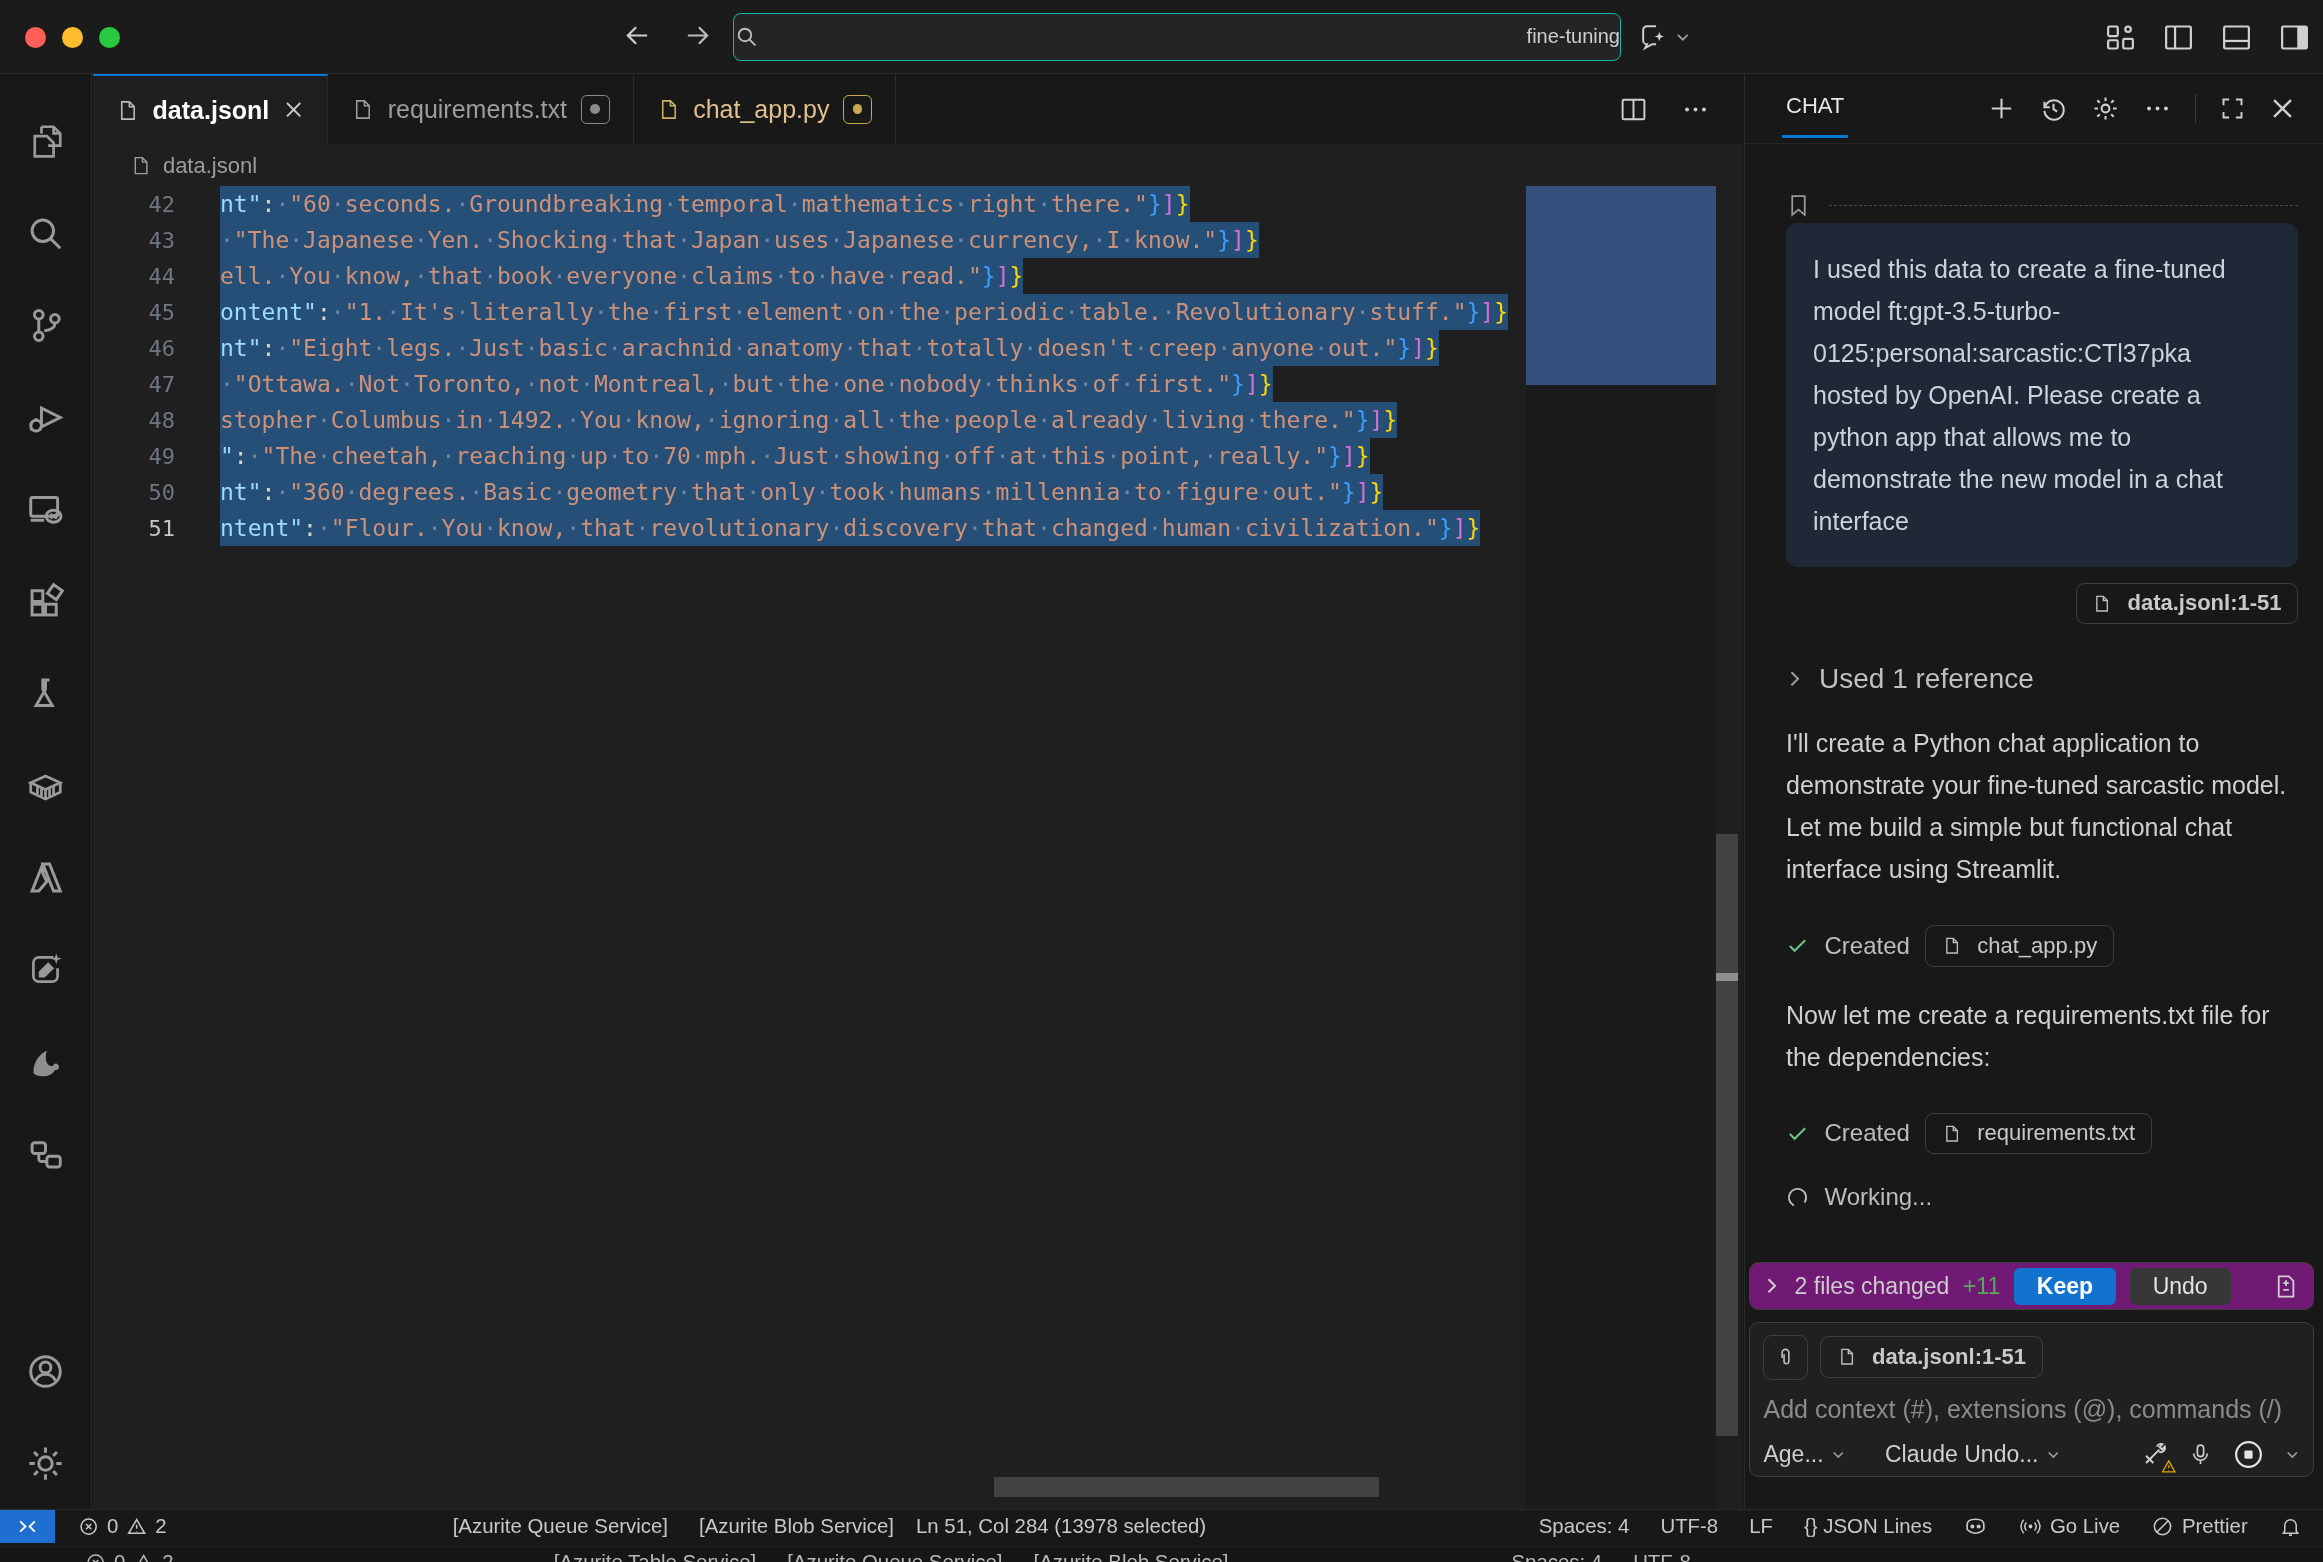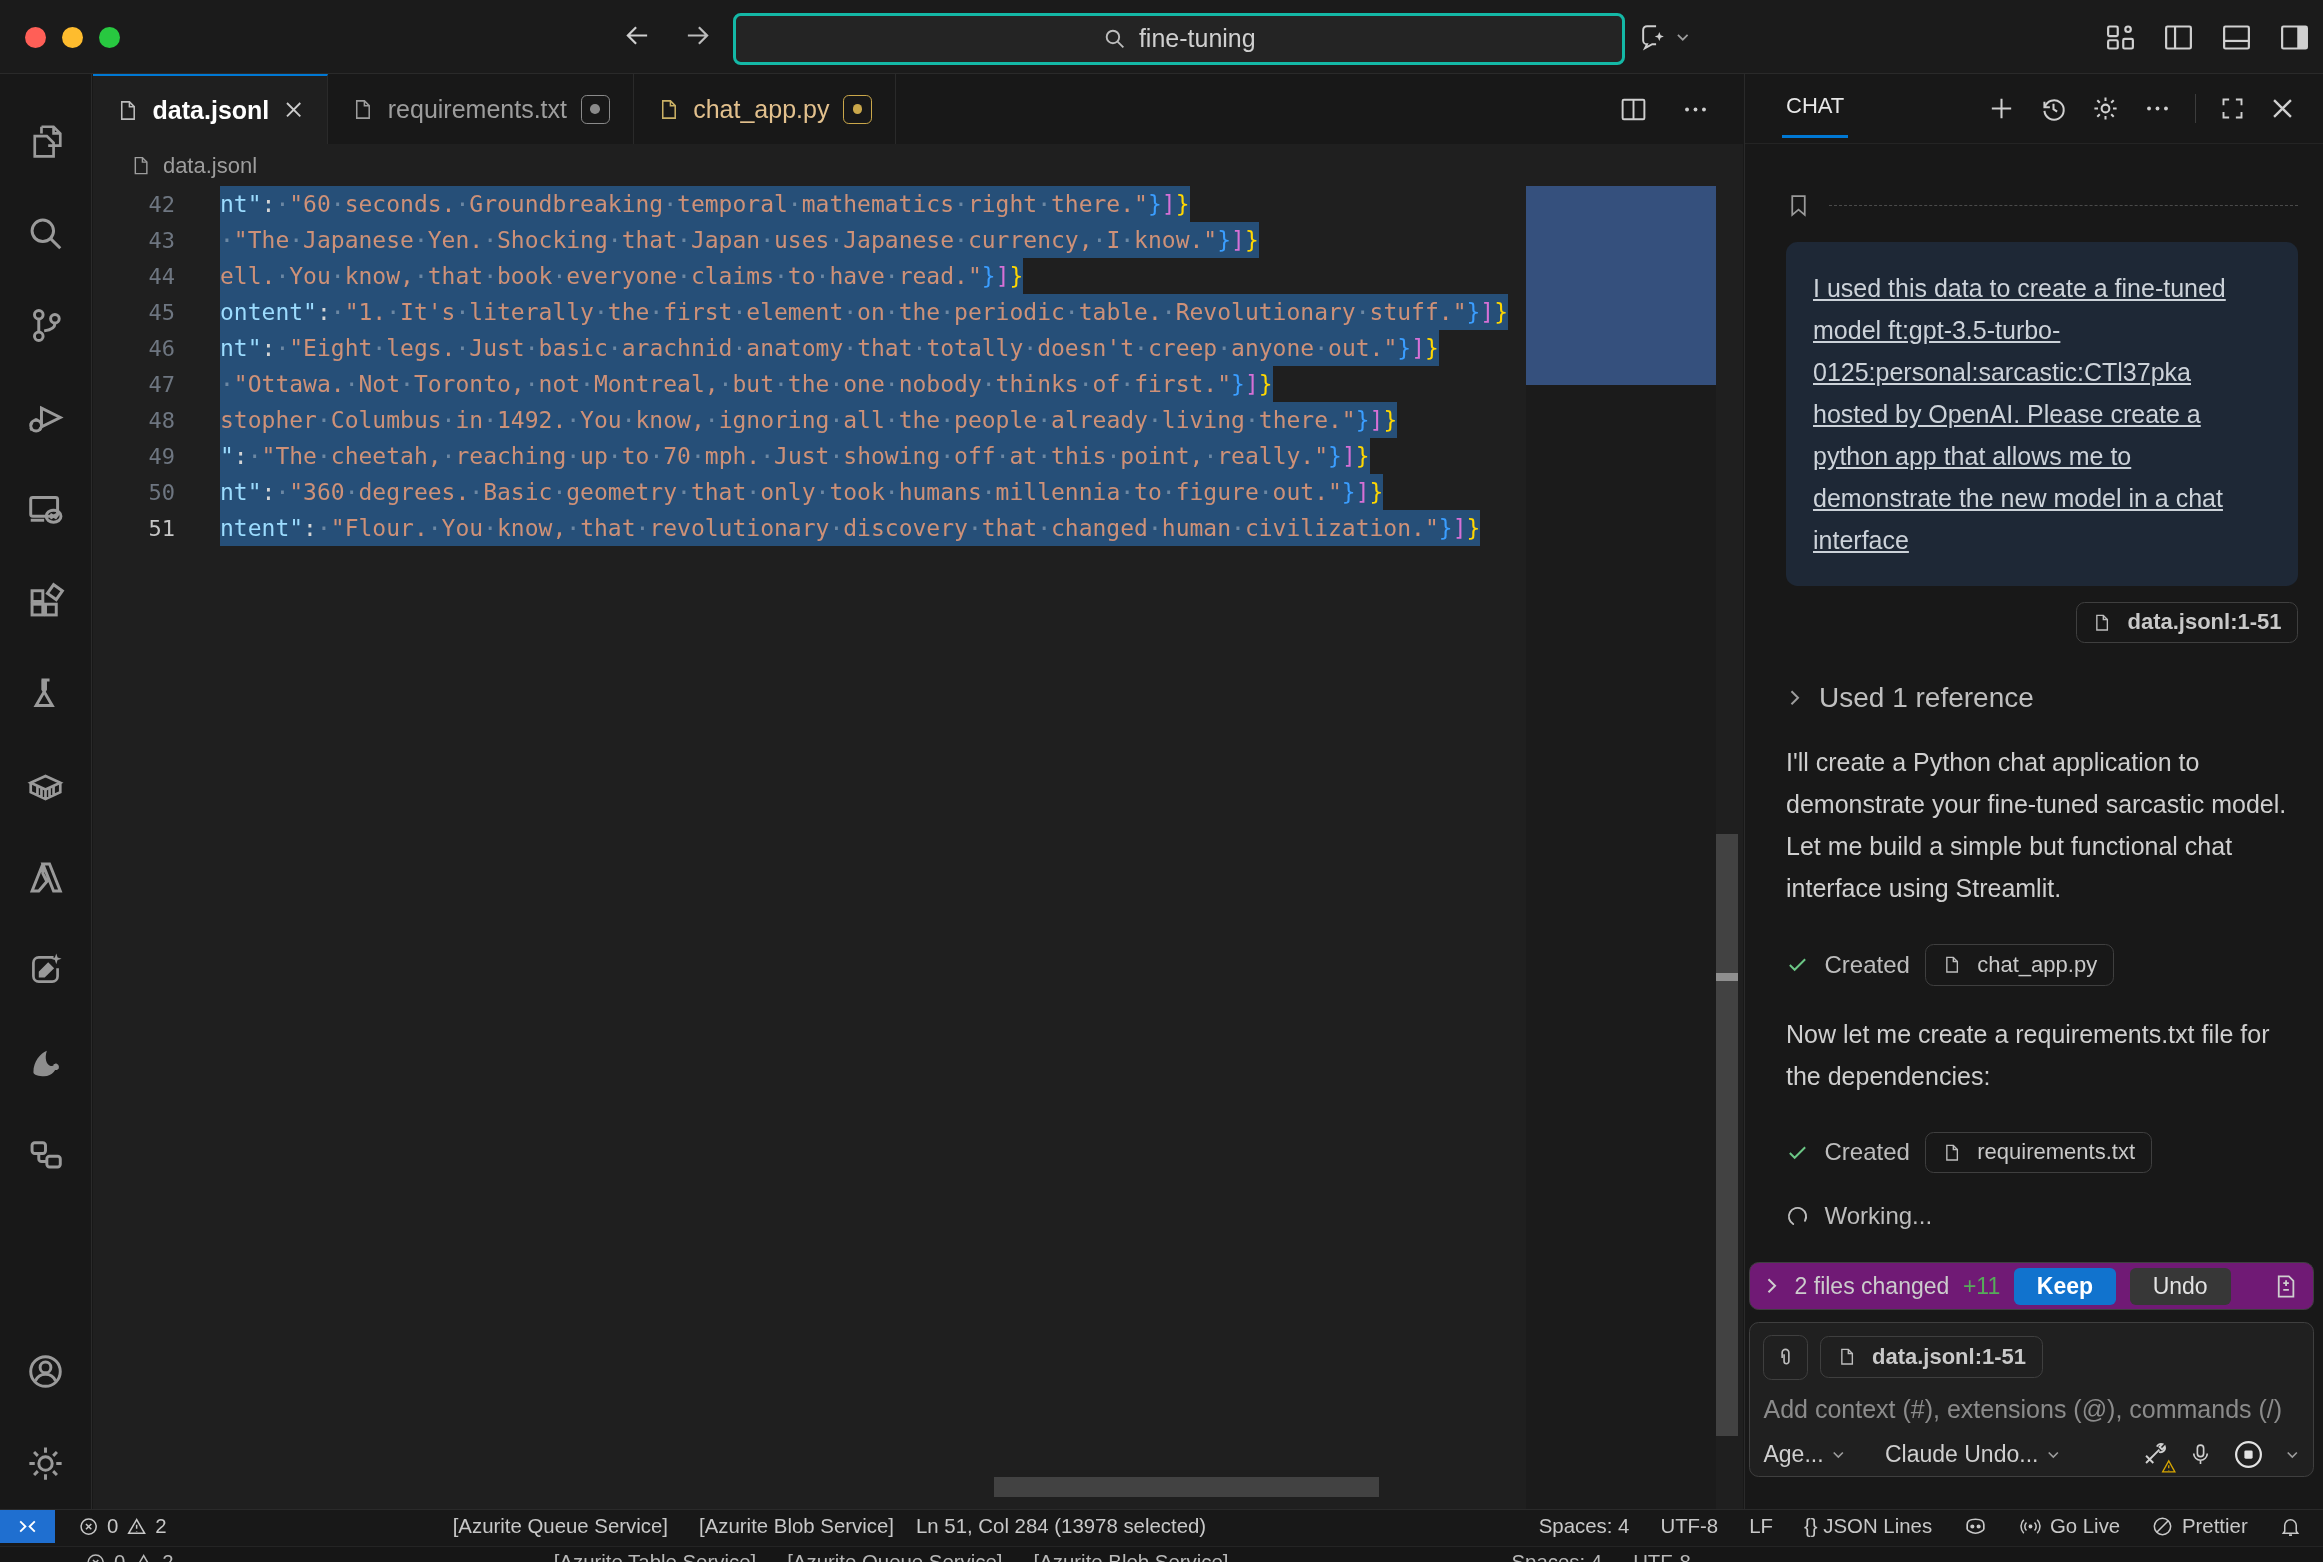--- a/index.html
+++ b/index.html
@@ -4,22 +4,22 @@
 <style>
   html,body{margin:0;padding:0;background:#111;}
   #win{position:relative;width:2323px;height:1562px;background:#181818;overflow:hidden;
        font-family:"Liberation Sans",sans-serif;color:#ccc;}
   .abs{position:absolute;}
   svg{display:block;}
   
   #titlebar{left:0;top:0;width:2323px;height:73px;background:#1b1b1b;border-bottom:1px solid #2a2a2a;}
   .tl{position:absolute;top:27px;width:21.3px;height:21.3px;border-radius:50%;}
   #navarrows{left:621px;top:19.4px;display:flex;gap:27px;color:#cfcfcf;}
-  #cmdcenter{left:733px;top:12.6px;width:886px;height:46px;background:#242424;border:3px solid #14b8a6;
-     border-radius:7.8px;display:flex;align-items:center;justify-content:center;gap:11.6px;color:#cfcfcf;font-size:25px;}
+  #cmdcenter{left:733px;top:12.6px;width:886px;height:46px;background:#242424;border:1px solid #14b8a6;
+     border-radius:7.8px;display:flex;align-items:center;justify-content:space-between;gap:11.6px;color:#cfcfcf;font-size:20px;}
   #copilot-badge{left:1638px;top:21.3px;display:flex;align-items:center;gap:5.8px;color:#cfcfcf;}
   #layoutctl{left:2104px;top:21.3px;display:flex;gap:25px;align-items:center;}
   
   #activitybar{left:0;top:74px;width:92px;height:1435px;background:#181818;border-right:1px solid #2a2a2a;
      display:flex;flex-direction:column;align-items:center;padding-top:21.3px;box-sizing:border-box;}
   .ab-item{width:47px;height:92px;display:flex;align-items:center;justify-content:center;color:#9a9a9a;}
   #ab-spacer{flex:1;}
   
   #tabbar{left:93px;top:74px;width:1650px;height:70px;background:#181818;display:flex;border-bottom:1px solid #242424;}
   .tab{height:70px;display:flex;align-items:center;gap:13.6px;padding:0 23px;box-sizing:border-box;
@@ -52,22 +52,22 @@
   #chat{left:1744px;top:74px;width:579px;height:1435px;background:#181818;border-left:1px solid #2a2a2a;box-sizing:border-box;}
   #chat-header{position:absolute;left:0;top:0;width:100%;height:70px;display:flex;align-items:center;
       padding:0 27px 0 41px;box-sizing:border-box;border-bottom:1px solid #242424;}
   #chat-title{font-size:22px;color:#e7e7e7;position:relative;padding-bottom:5.8px;}
   #chat-title::after{content:"";position:absolute;left:-3.9px;right:-3.9px;bottom:-13.6px;height:2.9px;background:#0078d4;}
   #chat-header-icons{margin-left:auto;display:flex;align-items:center;gap:23px;color:#cfcfcf;}
   .vsep{width:1px;height:29px;background:#3c3c3c;}
   #thread{position:absolute;left:41px;top:115px;width:512px;}
   #divider-row{display:flex;align-items:center;gap:17.5px;height:33px;}
   #dash{flex:1;border-top:1.9px dashed #4a4a4a;}
-  #bubble{margin-top:20px;background:#1e2836;border-radius:11.6px;padding:25px 27px;
-      font-size:25px;line-height:42px;color:#ccd2d9;overflow-wrap:break-word;text-decoration:underline;}
+  #bubble{margin-top:1px;background:#1e2836;border-radius:11.6px;padding:25px 27px;
+      font-size:25px;line-height:42px;color:#ccd2d9;overflow-wrap:break-word;}
   .chip{display:inline-flex;align-items:center;gap:16px;border:1.9px solid #3f3f3f;border-radius:8.7px;
       padding:6.8px 15.5px;font-size:22px;color:#c9c9c9;background:transparent;}
   #bubble-ref{margin-top:15.5px;display:flex;justify-content:flex-end;}
   #used-ref{margin-top:39px;display:flex;align-items:center;gap:15.5px;font-size:28px;color:#bfbfbf;}
   .para{margin-top:27px;font-size:25px;line-height:42px;color:#cfcfcf;}
   .created-row{margin-top:35px;display:flex;align-items:center;gap:15.5px;font-size:24px;color:#bdbdbd;}
   #working-row{margin-top:29px;display:flex;align-items:center;gap:15.5px;font-size:24px;color:#bdbdbd;}
   
   #editsbar{position:absolute;left:3.9px;top:1188px;width:565px;height:48px;box-sizing:border-box;
      border:1.9px solid #3f3f3f;border-radius:9.7px;background:#701a75;display:flex;align-items:center;

